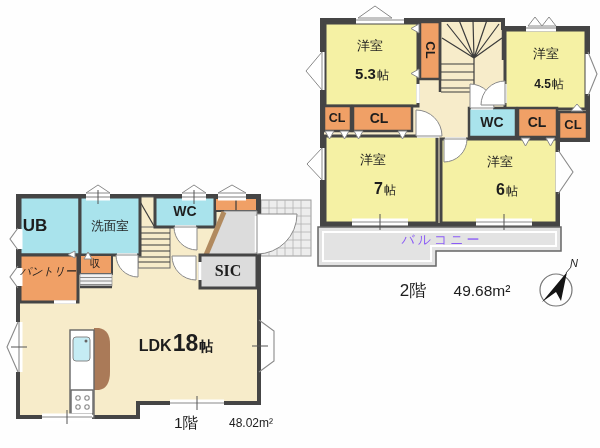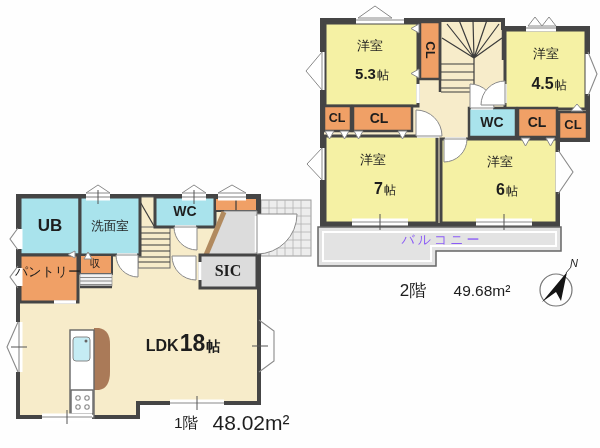--- a/index.html
+++ b/index.html
@@ -200,42 +200,42 @@
       </g>
     </g>
 
     <g>
       <circle cx="556" cy="290" r="16" fill="none" stroke="#777" stroke-width="1.2"></circle>
       <polygon points="567,272 542,302 556,292 561,301" fill="#141414"></polygon>
       <line x1="566" y1="273" x2="571" y2="267" stroke="#444" stroke-width="1"></line>
     </g>
   </svg>
 
-  <span class="lbl b" style="left:50px;top:226px;font-size:17px;">UB</span>
+  <span class="lbl b" style="left:35px;top:226px;font-size:17px;">UB</span>
   <span class="lbl" style="left:110px;top:226px;font-size:12.5px;">洗面室</span>
   <span class="lbl b" style="left:185px;top:211px;font-size:14px;">WC</span>
-  <span class="lbl" style="left:48px;top:272px;font-size:13px;">パントリー</span>
+  <span class="lbl" style="left:48px;top:272px;font-size:11px;font-style:italic;">パントリー</span>
   <span class="lbl" style="left:95px;top:263px;font-size:10.5px;">収</span>
   <span class="lbl b" style="left:228px;top:271px;font-size:16px;font-family:Liberation Serif, serif;">SIC</span>
-  <span class="lbl sz-row" style="left:183px;top:344px;">
+  <span class="lbl sz-row" style="left:176px;top:344px;">
       <span class="b" style="font-size:16px;">LDK</span>
       <span class="b" style="font-size:23px;">18</span>
       <span class="b" style="font-size:14px;">帖</span>
     </span>
   <span class="lbl" style="left:186px;top:423px;font-size:15.5px;text-align:right;">1階</span>
-  <span class="lbl" style="left:251px;top:423px;font-size:21px;">48.02m²</span>
+  <span class="lbl" style="left:251px;top:423px;font-size:12px;">48.02m²</span>
 
   <span class="lbl" style="left:370px;top:46px;font-size:13px;">洋室</span>
   <span class="lbl sz-row" style="left:372px;top:74px;">
       <span class="b" style="font-size:15px;">5.3</span>
       <span style="font-size:12px;">帖</span>
     </span>
   <span class="lbl" style="left:546px;top:54px;font-size:13px;">洋室</span>
   <span class="lbl sz-row" style="left:549px;top:84px;">
-      <span class="b" style="font-size:16px;text-align:right;">4.5</span>
+      <span class="b" style="font-size:12px;text-align:right;">4.5</span>
       <span style="font-size:12px;">帖</span>
     </span>
   <span class="lbl" style="left:373px;top:160px;font-size:13px;">洋室</span>
   <span class="lbl sz-row" style="left:385px;top:189px;">
       <span class="b" style="font-size:16px;">7</span>
       <span style="font-size:12px;">帖</span>
     </span>
   <span class="lbl" style="left:500px;top:162px;font-size:13px;">洋室</span>
   <span class="lbl sz-row" style="left:507px;top:190px;">
       <span class="b" style="font-size:16px;">6</span>

